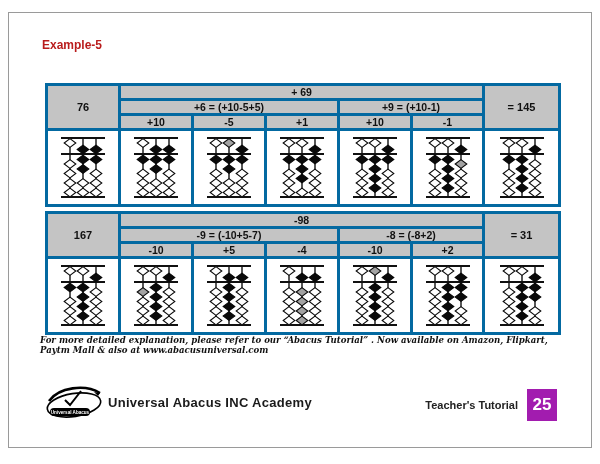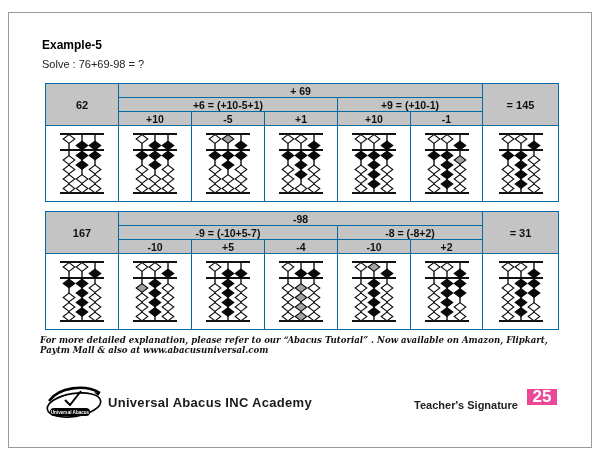--- a/index.html
+++ b/index.html
@@ -1,72 +1,71 @@
 <!DOCTYPE html>
 <html style="--header-bg: #c4c4c4;"><head>
 <meta charset="utf-8">
 <style>
   * { margin:0; padding:0; box-sizing:border-box; }
   body { background:#ffffff; font-family:"Liberation Sans", sans-serif; }
   .page { position:relative; width:600px; height:464px; background:#ffffff; overflow:hidden; }
   .frame { position:absolute; left:8px; top:12px; width:584px; height:436px; border:1px solid #9a9a9a; }
-  .example-title { position:absolute; left:42px; top:38px; font-size:12px; font-weight:bold; color:#000000; }
+  .example-title { position:absolute; left:42px; top:38px; font-size:12px; font-weight:bold; color:#b91c1c; }
   .solve-line { position:absolute; left:42px; top:58px; font-size:11px; color:#222; }
 
   .calc-table { position:absolute; left:45px; border-collapse:collapse; table-layout:fixed; }
   .calc-table.t1 { top:83px; }
   .calc-table.t2 { top:211px; }
-  .calc-table td { border:1px solid #0369a1; text-align:center; vertical-align:middle;
+  .calc-table td { border:3px solid #0369a1; text-align:center; vertical-align:middle;
                    font-size:10.5px; font-weight:bold; color:#111; padding:0; }
   .calc-table td.gray { background:var(--header-bg,#c4c4c4); }
   .calc-table tr.hdr { height:14px; }
   .calc-table tr.abacus-row { height:76px; }
   .calc-table td.start, .calc-table td.result { font-size:11px; }
   .abacus-row td { background:#fff; }
   .abacus-row svg { display:block; margin:0 auto; }
 
   .footer-note { position:absolute; left:40px; top:335px; width:520px; 
                  font-family:"DejaVu Serif", serif; font-style:italic; font-weight:bold;
                  font-size:8.6px; color:#111; }
 
   .logo { position:absolute; left:43px; top:384px; }
   .academy-name { position:absolute; left:108px; top:395px; font-size:13px; font-weight:bold;
                   color:#1a1a1a; letter-spacing:0.3px; }
   .signature-label { position:absolute; right:82px; top:399px; font-size:11px; font-weight:bold; color:#222; }
-  .page-number { position:absolute; left:527px; top:389px; width:30px; height:16px; background:#ec4899;
+  .page-number { position:absolute; left:527px; top:389px; width:30px; height:32px; background:#a21caf;
                  color:#fff; font-size:17px; font-weight:bold; display:flex; align-items:center;
                  justify-content:center; }
 </style>
 </head>
 <body>
 
 <div class="page">
   <div class="frame"></div>
 
   <div class="example-title">Example-5</div>
-  <div class="solve-line">Solve : 76+69-98 = ?</div>
 
   <table class="calc-table t1">
     <colgroup>
       <col style="width:73px">
         <col style="width:73px">
         <col style="width:73px">
       <col style="width:73px">
         <col style="width:73px">
         <col style="width:72px">
         <col style="width:76px">
     </colgroup>
     <tbody>
       <tr class="hdr">
-        <td class="gray start" rowspan="3">62</td>
+        <td class="gray start" rowspan="3">76</td>
         <td class="gray" colspan="5">+ 69</td>
         <td class="gray result" rowspan="3">= 145</td>
       </tr>
       <tr class="hdr">
-        <td class="gray" colspan="3">+6 = (+10-5+1)</td>
+        <td class="gray" colspan="3">+6 = (+10-5+5)</td>
         <td class="gray" colspan="2">+9 = (+10-1)</td>
       </tr>
       <tr class="hdr">
         <td class="gray">+10</td>
         <td class="gray">-5</td>
         <td class="gray">+1</td>
         <td class="gray">+10</td>
         <td class="gray">-1</td>
       </tr>
       <tr class="abacus-row">
@@ -460,15 +459,15 @@
 
   <svg class="logo" width="62" height="40" viewBox="0 0 62 40">
     <ellipse cx="31" cy="21" rx="27" ry="11.5" fill="none" stroke="#000" stroke-width="1.6" transform="rotate(-9 31 21)"></ellipse>
     <path d="M6 17 C 16 3, 42 0, 57 9" fill="none" stroke="#000" stroke-width="2.6"></path>
     <path d="M57 9 l-6 -1 4 4 z" fill="#000"></path>
     <path d="M22 16 L27 21 L38 7" fill="none" stroke="#000" stroke-width="2"></path>
     <rect x="7" y="24" width="40" height="8" rx="4" fill="#000"></rect>
     <text id="logo-banner-text" x="27" y="29.8" font-size="4.6" fill="#fff" text-anchor="middle" font-family="Liberation Sans, sans-serif" font-weight="bold">Universal Abacus</text>
   </svg>
   <div class="academy-name">Universal Abacus INC Academy</div>
-  <div class="signature-label">Teacher's Signature</div>
+  <div class="signature-label">Teacher's Tutorial</div>
   <div class="page-number">25</div>
 </div>
 
 </body></html>

